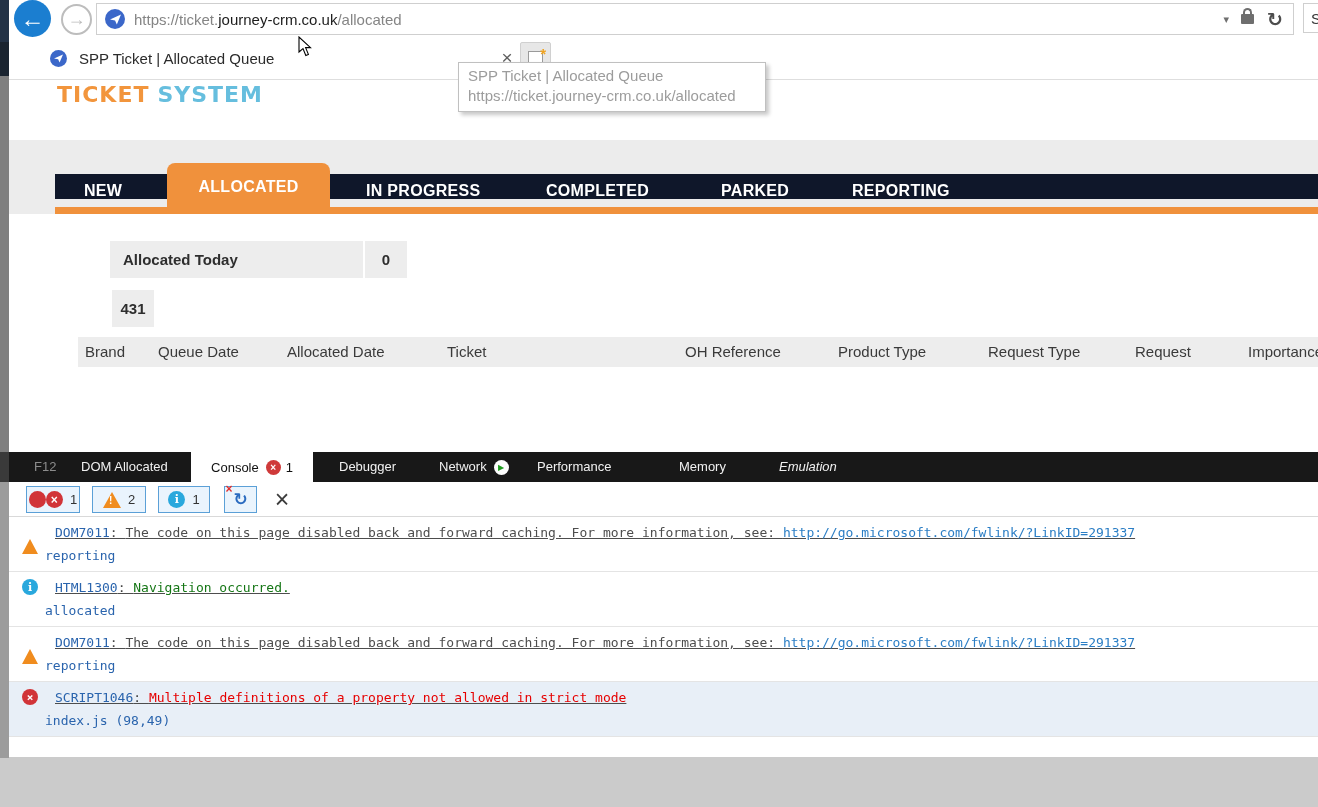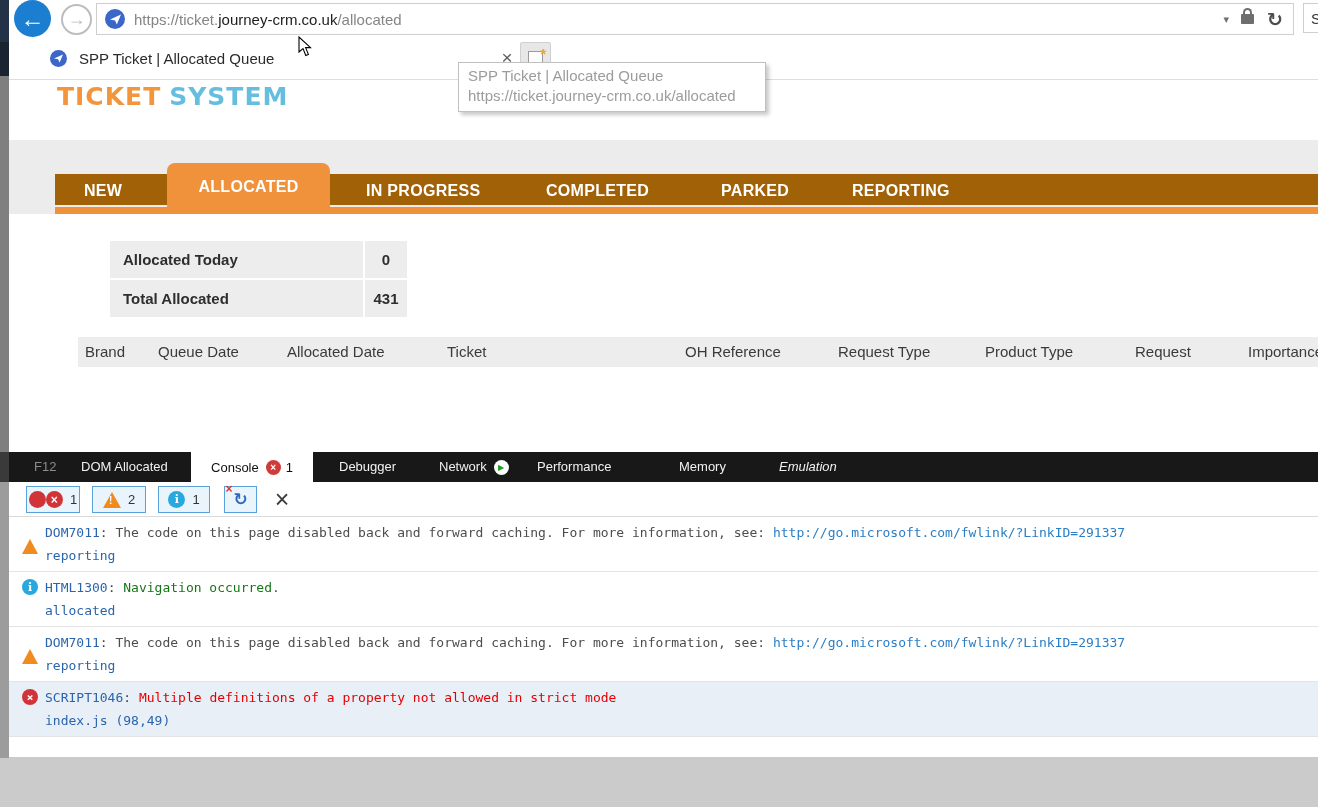--- a/index.html
+++ b/index.html
@@ -37,30 +37,30 @@
   .newtab{position:absolute;left:511px;top:4px;width:29px;height:35px;background:#e7e7e7;border:1px solid #d0d0d0;border-radius:2px;display:flex;align-items:center;justify-content:center;}
   .pageicon{width:13px;height:17px;background:#fff;border:1px solid #9a9a9a;position:relative;}
   .pageicon .star{position:absolute;right:-4px;top:-7px;color:#f0a31f;font-size:15px;font-weight:bold;}
   
   .tooltip{position:absolute;left:458px;top:62px;width:288px;background:#fff;border:1px solid #c0c0c0;
            box-shadow:3px 3px 4px rgba(0,0,0,.22);padding:3px 9px 5px 9px;z-index:40;}
   .tooltip div{font-size:15px;color:#9c9c9c;line-height:20px;white-space:nowrap;}
   
   .cursor{position:absolute;left:298px;top:36px;z-index:50;}
   
-  .logo{position:absolute;left:57px;top:82px;font-size:25px;font-weight:bold;letter-spacing:1px;font-family:"DejaVu Sans","Liberation Sans",sans-serif;}
+  .logo{position:absolute;left:57px;top:82px;font-size:22px;font-weight:bold;letter-spacing:1px;font-family:"DejaVu Sans","Liberation Sans",sans-serif;}
   .logo .l1{color:#f2953c;} .logo .l2{color:#66bede;margin-left:8px;}
   .navband{position:absolute;left:9px;top:140px;width:1309px;height:74px;background:#ececec;}
-  .mainnav{position:absolute;left:46px;top:34px;right:0;height:31px;background:#a16207;}
+  .mainnav{position:absolute;left:46px;top:34px;right:0;height:25px;background:#0f172a;}
   .navitem{position:absolute;top:0;height:33px;line-height:33px;color:#fff;font-weight:bold;font-size:16px;letter-spacing:.3px;white-space:nowrap;}
   .navtab-active{position:absolute;left:112px;top:-11px;width:163px;height:44px;background:#f0913c;border-radius:8px 8px 0 0;
                  color:#fff;font-weight:bold;font-size:16px;letter-spacing:.3px;text-align:center;line-height:47px;}
   .navstripe{position:absolute;left:46px;top:67px;right:0;height:7px;background:#f0913c;}
   .stats{position:absolute;left:78px;top:241px;}
-  .statrow{display:flex;margin-bottom:2px;padding-left:32px;}
+  .statrow{display:flex;margin-bottom:12px;padding-left:32px;}
   .statlabel{width:253px;height:37px;background:#ededed;font-size:15px;font-weight:bold;color:#2e2e2e;line-height:37px;padding-left:13px;box-sizing:border-box;}
   .statvalue{width:42px;height:37px;background:#ededed;font-size:15px;font-weight:bold;color:#2e2e2e;line-height:37px;text-align:center;margin-left:2px;}
   .theader{position:absolute;left:78px;top:337px;width:1240px;height:30px;background:#ededed;display:flex;
            font-size:15px;color:#3a3a3a;line-height:30px;padding-left:7px;box-sizing:border-box;white-space:nowrap;overflow:hidden;}
   .col{flex:0 0 auto;}
   .c0{width:73px;} .c1{width:129px;} .c2{width:160px;} .c3{width:80px;} .c4{width:158px;margin-top:32px;}
   .c5{width:153px;} .c6{width:150px;} .c7{width:147px;} .c8{width:113px;} .c9{width:90px;}
   
   .dtbar{position:absolute;left:9px;top:452px;width:1309px;height:30px;background:#181818;}
   .dtitem{position:absolute;top:0;height:30px;line-height:30px;color:#f0f0f0;font-size:13px;white-space:nowrap;}
@@ -81,21 +81,21 @@
   .infocirc{width:17px;height:17px;border-radius:50%;background:#29a8dd;color:#fff;font-size:11px;font-weight:bold;font-style:normal;
             display:flex;align-items:center;justify-content:center;font-family:"DejaVu Serif",serif;}
   .cnav{position:relative;color:#2a6bc0;font-size:17px;font-weight:bold;}
   .cnav .rx{position:absolute;left:-8px;top:-7px;color:#e03030;font-size:12px;}
   .clearx{position:absolute;left:258px;top:4px;width:30px;height:27px;color:#3c3c3c;font-size:25px;line-height:26px;text-align:center;}
   
   .cout{position:absolute;left:9px;top:517px;width:1309px;background:#fff;
         font-family:"DejaVu Sans Mono","Liberation Mono",monospace;font-size:13px;}
   .entry{position:relative;border-bottom:1px solid #e4e4e4;padding:4px 0 4px 0;}
   .entry.errbg{background:#e8eff7;}
-  .cl1{padding-left:36px;line-height:23px;white-space:pre;color:#4d4d4d;}
+  .cl1{padding-left:46px;line-height:23px;white-space:pre;color:#4d4d4d;text-decoration:underline;}
   .cl2{padding-left:36px;line-height:23px;}
   .code{color:#2a64ad;} .sep{color:#444;}
   .msg{color:#4d4d4d;} .msg.green{color:#157615;} .msg.red{color:#e60000;}
   .clink{color:#2b7ec5;text-decoration:none;}
   .src{color:#2a64ad;cursor:pointer;}
   .cicon{position:absolute;left:13px;top:7px;}
   .ci-err{width:16px;height:16px;border-radius:50%;background:#d13438;color:#fff;font-size:11px;font-weight:bold;
           display:flex;align-items:center;justify-content:center;}
   .ci-info{width:16px;height:16px;border-radius:50%;background:#29a8dd;color:#fff;font-size:11px;font-weight:bold;
            display:flex;align-items:center;justify-content:center;font-family:"DejaVu Serif",serif;}
@@ -176,34 +176,33 @@
     </div>
     <div class="navstripe"></div>
   </div>
 
   <div class="stats">
     <div class="statrow">
       <div class="statlabel">Allocated Today</div>
       <div class="statvalue">0</div>
     </div>
     <div class="statrow">
-      <div class="statlabel">Total Allocated</div>
       <div class="statvalue">431</div>
     </div>
   </div>
 
   <div class="theader">
     <span class="col c0">Brand</span>
     <span class="col c1">Queue Date</span>
     <span class="col c2">Allocated Date</span>
     <span class="col c3">Ticket</span>
     <span class="col c4">Our Reference</span>
     <span class="col c5">OH Reference</span>
+    <span class="col c6">Product Type</span>
     <span class="col c7">Request Type</span>
-    <span class="col c6">Product Type</span>
     <span class="col c8">Request</span>
     <span class="col c9">Importance</span>
   </div>
 
   <div class="dtbar">
     <span class="dtitem dtf12" style="left:25px;">F12</span>
     <span class="dtitem" style="left:72px;">DOM Allocated</span>
     <div class="dtconsole">
       <span>Console</span>
       <span class="badge">×</span>

